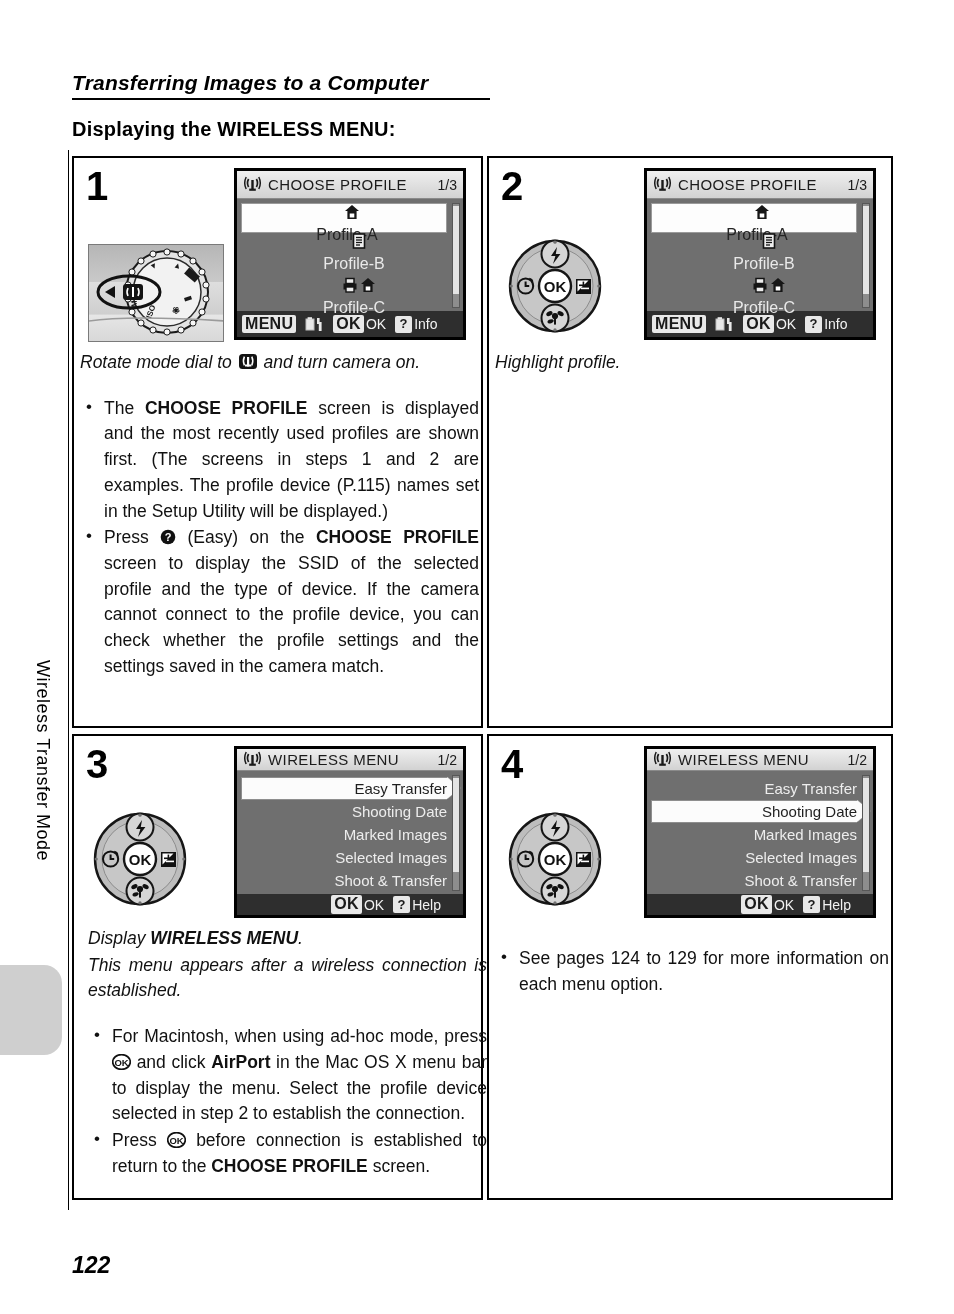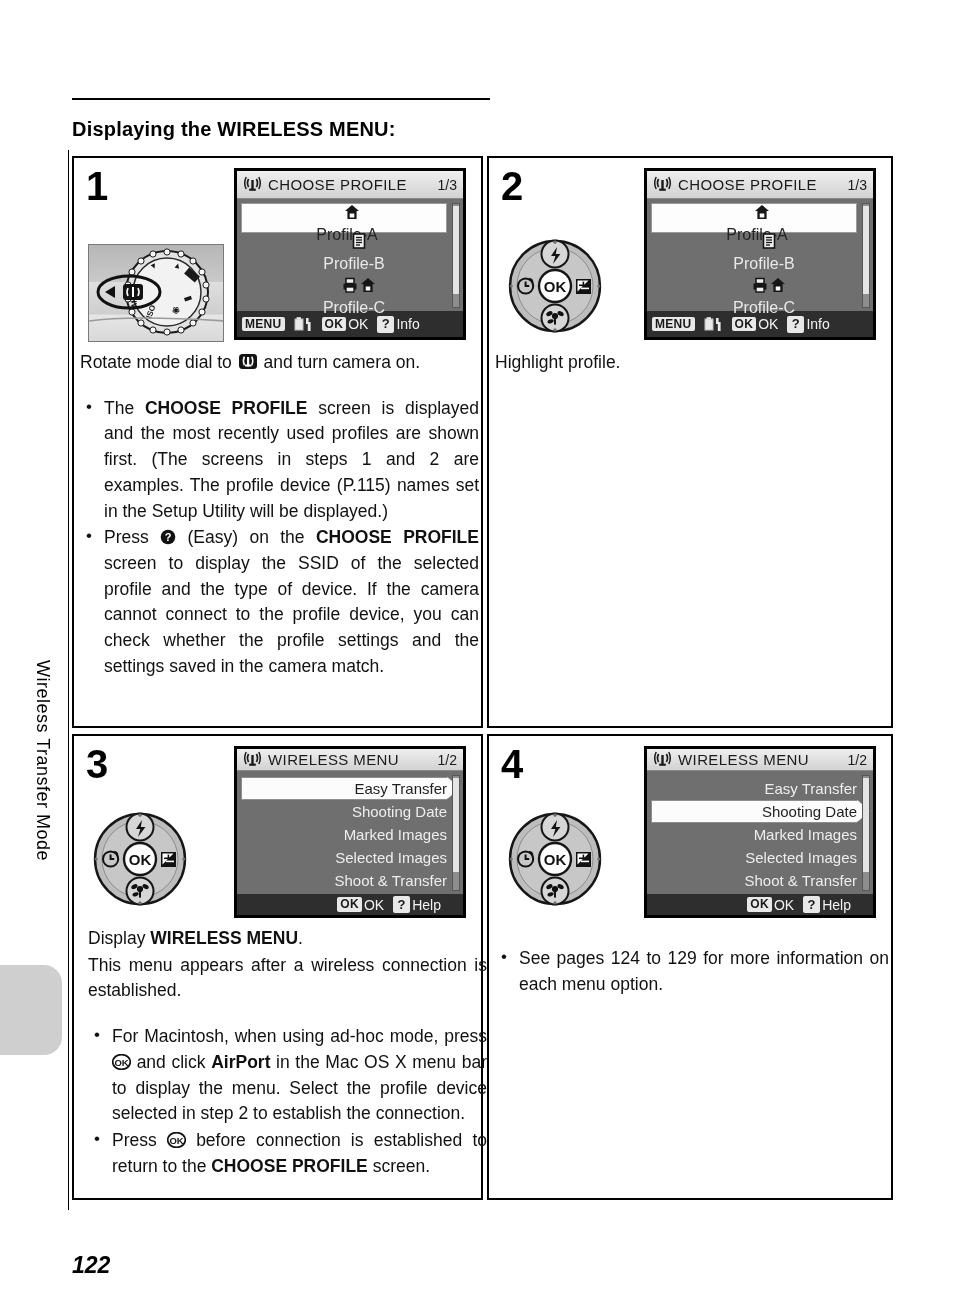--- a/index.html
+++ b/index.html
@@ -99,21 +99,21 @@
     background: #2e2e2e;
     display: flex; align-items: center;
     gap: 9px; padding: 0 5px;
     color: #f2f2f2; font-size: 14px;
   }
   .lcd-foot.right { justify-content: flex-end; padding-right: 22px; }
 
   .badge {
     display: inline-flex; align-items: center; justify-content: center;
     background: #e8e8e8; color: #1a1a1a;
-    font-size: 12px; font-weight: bold;
+    font-size: 16px; font-weight: bold;
     padding: 1px 3px; border-radius: 2px;
     line-height: 1.05; letter-spacing: .3px;
   }
   .badge.sq { width: 17px; height: 17px; padding: 0; font-size: 13px; }
   .foot-item { display: flex; align-items: center; gap: 2px; }
 
   
   .prow {
     height: 30px; display: flex; align-items: center;
     gap: 6px; padding-left: 6px;
@@ -173,21 +173,21 @@
   
   .selector { position: absolute; width: 96px; height: 96px; }
 
   
   .copy {
     position: absolute;
     font-size: 17.5px;
     line-height: 1.47;
     color: #111;
   }
-  .copy p { margin: 0 0 1px 0; text-align: justify; }
+  .copy p { margin: 0 0 1px 0; text-align: justify; font-style: italic; }
   .copy p.nj { text-align: left; }
   .bullets { margin-top: 20px; }
   .bullets li {
     list-style: none;
     position: relative;
     padding-left: 24px;
     margin-bottom: 1px;
     text-align: justify;
   }
   .bullets li::before {
@@ -208,20 +208,21 @@
 <body>
 
 <div class="page">
 
   <div class="sidebar-rule"></div>
   <div class="side-tab"></div>
   <div class="side-label">
     <span>Wireless Transfer Mode</span>
   </div>
 
+  <div class="h-section">Transferring Images to a Computer</div>
   <div class="h-section-rule"></div>
   <div class="h-sub">Displaying the WIRELESS MENU:</div>
 
   <div class="panel" id="panel-1">
     <div class="step-num">1</div>
 
     <div class="dial-photo" style="left:14px; top:86px;">
       <svg width="136" height="98" viewBox="0 0 136 98">
         <g>
           <circle cx="78" cy="47" r="41" fill="#e3e3e3" stroke="#1a1a1a" stroke-width="2"></circle>

